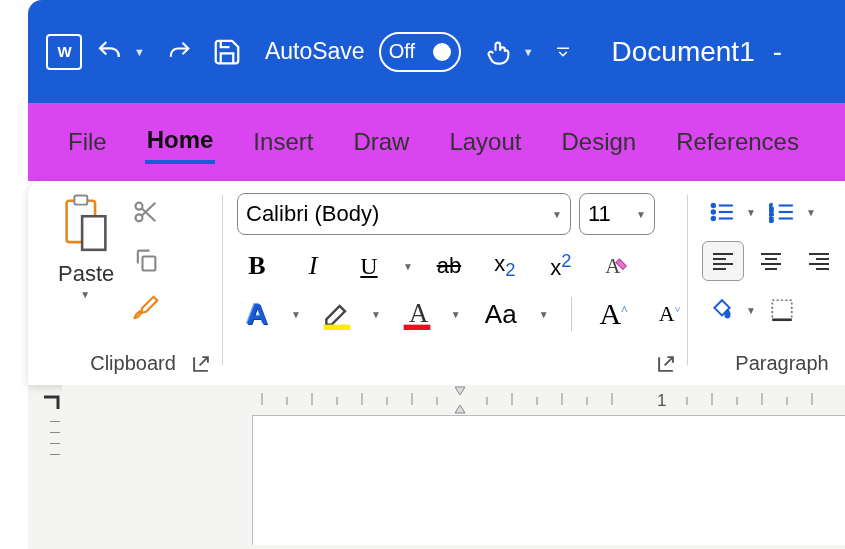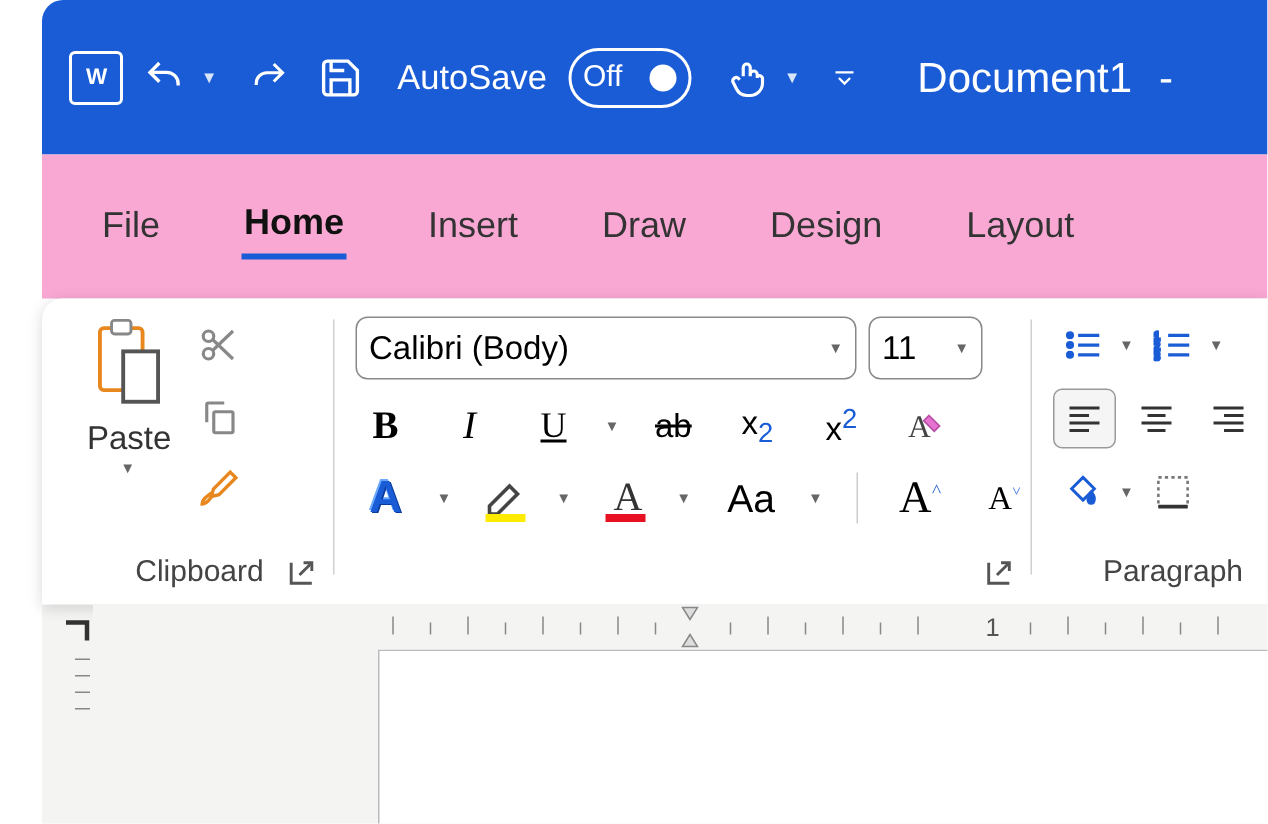--- a/index.html
+++ b/index.html
@@ -24,26 +24,26 @@
   .toggle {
     width: 82px; height: 40px; border: 2px solid #fff; border-radius: 20px;
     display: flex; align-items: center; padding: 0 8px; font-size: 20px; gap:6px;
   }
   .toggle-knob { width: 18px; height: 18px; border-radius: 50%; background: #fff; margin-left: auto; }
 
   .doc-title { font-size: 28px; margin-left: 26px; }
 
   .tabs {
     margin-left: 28px;
-    height: 96px;
-    background: #f9a8d4;
+    height: 78px;
+    background: #d946ef;
     display: flex;
     align-items: center;
     padding-left: 38px;
-    gap: 52px;
+    gap: 36px;
   }
   .tab { font-size: 24px; color: #333; padding: 6px 2px; cursor: pointer; }
   .tab.active { font-weight: 600; color: #111; border-bottom: 4px solid #1a5cd6; }
 
   .ribbon {
     margin-left: 28px;
     background: #fff;
     border-top-left-radius: 14px;
     box-shadow: 0 2px 10px rgba(0,0,0,0.15);
     position: relative;
@@ -140,22 +140,23 @@
 
   <span class="doc-title">Document1</span>
   <span class="doc-title" style="margin-left:10px;">-</span>
 </div>
 
 <div class="tabs">
   <div class="tab">File</div>
   <div class="tab active">Home</div>
   <div class="tab">Insert</div>
   <div class="tab">Draw</div>
+  <div class="tab">Layout</div>
   <div class="tab">Design</div>
-  <div class="tab">Layout</div>
+  <div class="tab">References</div>
 </div>
 
 <div class="ribbon">
 
   <div class="group" style="width:170px;">
     <div style="display:flex;gap:12px;">
       <div class="paste-big">
         <svg width="52" height="62" viewBox="0 0 40 48">
           <rect x="5" y="6" width="22" height="32" rx="2" fill="none" stroke="#e8871e" stroke-width="2"></rect>
           <rect x="11" y="2" width="10" height="7" rx="1.5" fill="#fff" stroke="#888" stroke-width="1.5"></rect>

